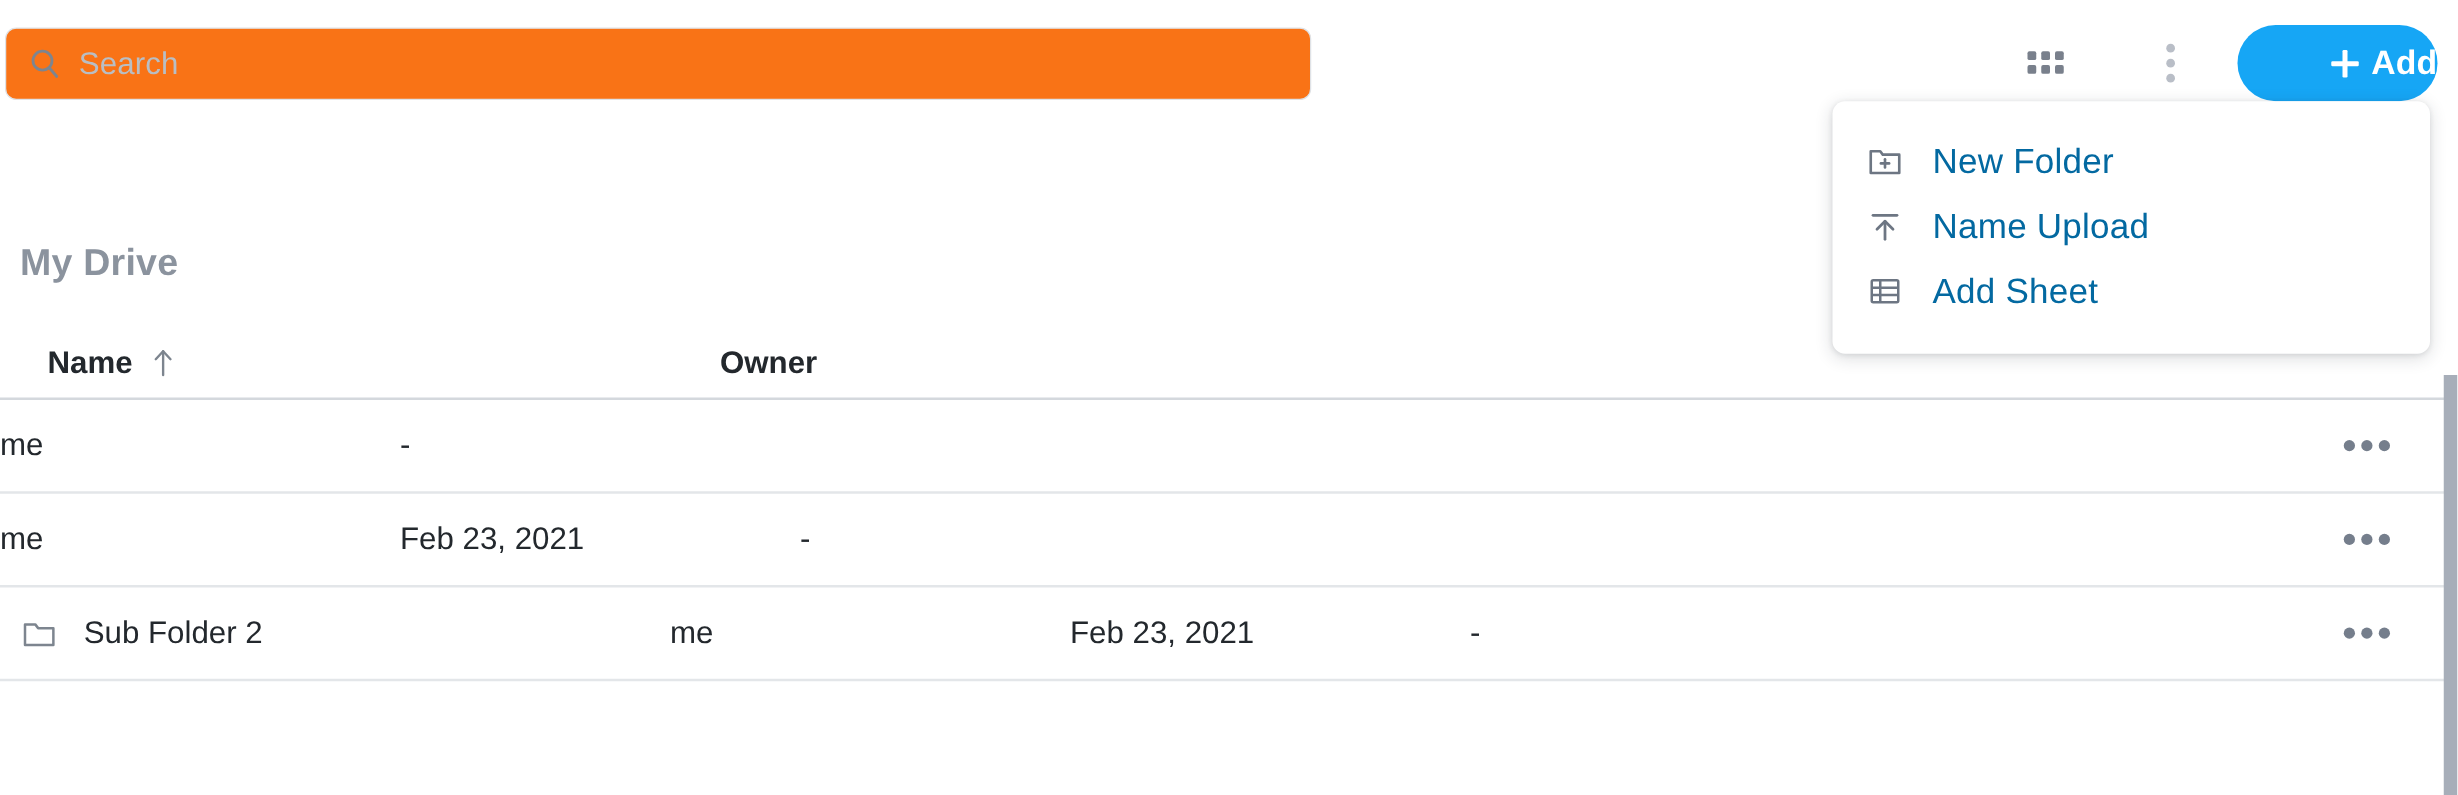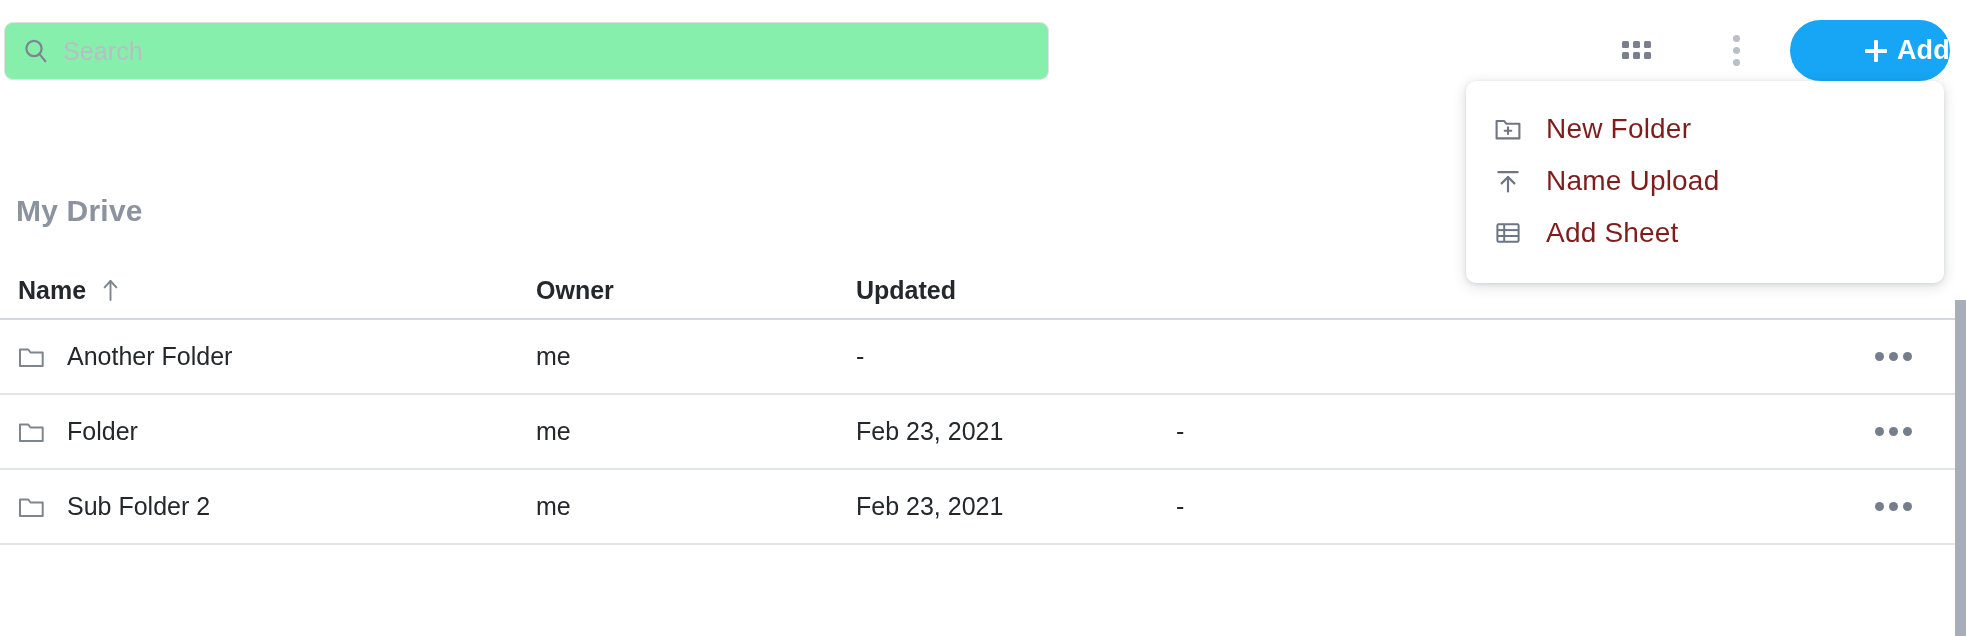--- a/index.html
+++ b/index.html
@@ -25,21 +25,21 @@
     height: 98px;
   }
   .search-wrap {
     position: absolute;
     left: 4px;
     top: 22px;
     width: 1045px;
     height: 58px;
     border: 1px solid #dfe2e6;
     border-radius: 9px;
-    background: #86efac;
+    background: #f97316;
     display: flex;
     align-items: center;
     padding: 0 18px;
   }
   .search-icon { width: 26px; height: 26px; flex: 0 0 26px; margin-right: 14px; }
   .search-input {
     border: 0;
     outline: 0;
     background: transparent;
     font-family: "Liberation Sans", sans-serif;
@@ -124,20 +124,21 @@
     border-bottom: 2px solid #d4d8dd;
   }
   .th {
     font-size: 25px;
     font-weight: 700;
     color: #23282d;
     display: flex;
     align-items: center;
     gap: 16px;
     cursor: pointer;
+    margin-left: 20px;
   }
   .sort-arrow { width: 17px; height: 24px; flex: 0 0 17px; }
 
   .col-name    { width: 536px; padding-left: 18px; }
   .col-owner   { width: 320px; align-items: center; }
   .col-updated { width: 320px; }
   .col-size    { width: 330px; }
   .col-actions { flex: 1; display: flex; justify-content: flex-end; padding-right: 48px; }
 
   .row {
@@ -166,21 +167,21 @@
   }
   .menu-item {
     height: 52px;
     display: flex;
     align-items: center;
     padding-left: 28px;
     gap: 24px;
     cursor: pointer;
   }
   .menu-icon { width: 28px; height: 28px; flex: 0 0 28px; display: flex; align-items: center; }
-  .menu-label { font-size: 28px; color: #7f1d1d; letter-spacing: .2px; }
+  .menu-label { font-size: 28px; color: #0369a1; letter-spacing: .2px; }
 
   
   .scrollbar-track {
     position: absolute;
     right: 0; top: 300px;
     width: 11px; height: 336px;
     background: transparent;
   }
   .scrollbar-thumb {
     position: absolute;
@@ -243,58 +244,39 @@
         <span class="sort-arrow">
           <svg viewBox="0 0 17 24" width="17" height="24" fill="none" stroke="#7d858f" stroke-width="1.9" stroke-linecap="round" stroke-linejoin="round">
             <line x1="8.5" y1="22" x2="8.5" y2="3"></line>
             <polyline points="2.6,9.4 8.5,3 14.4,9.4"></polyline>
           </svg>
         </span>
       </div>
       <div class="th col-owner">
         <span>Owner</span>
       </div>
-      <div class="th col-updated">
-        <span>Updated</span>
-      </div>
       <div class="th col-size">
         <span></span>
       </div>
       <div class="th col-actions"></div>
     </div>
 
     <div class="row">
-      <div class="cell col-name cell-name">
-        <span class="folder-icon">
-          <svg viewBox="0 0 27 24" width="27" height="24" fill="none" stroke="#7d858f" stroke-width="2" stroke-linejoin="round">
-            <path d="M2 21V4.5h8.2l2.3 3h12.2V21z"></path>
-          </svg>
-        </span>
-        <span>Another Folder</span>
-      </div>
       <div class="cell col-owner">me</div>
       <div class="cell col-size">-</div>
       <div class="cell col-actions">
         <span class="dots-icon">
             <i></i>
             <i></i>
             <i></i>
           </span>
       </div>
     </div>
 
     <div class="row">
-      <div class="cell col-name cell-name">
-        <span class="folder-icon">
-          <svg viewBox="0 0 27 24" width="27" height="24" fill="none" stroke="#7d858f" stroke-width="2" stroke-linejoin="round">
-            <path d="M2 21V4.5h8.2l2.3 3h12.2V21z"></path>
-          </svg>
-        </span>
-        <span>Folder</span>
-      </div>
       <div class="cell col-owner">me</div>
       <div class="cell col-updated">Feb 23, 2021</div>
       <div class="cell col-size">-</div>
       <div class="cell col-actions">
         <span class="dots-icon">
             <i></i>
             <i></i>
             <i></i>
           </span>
       </div>

